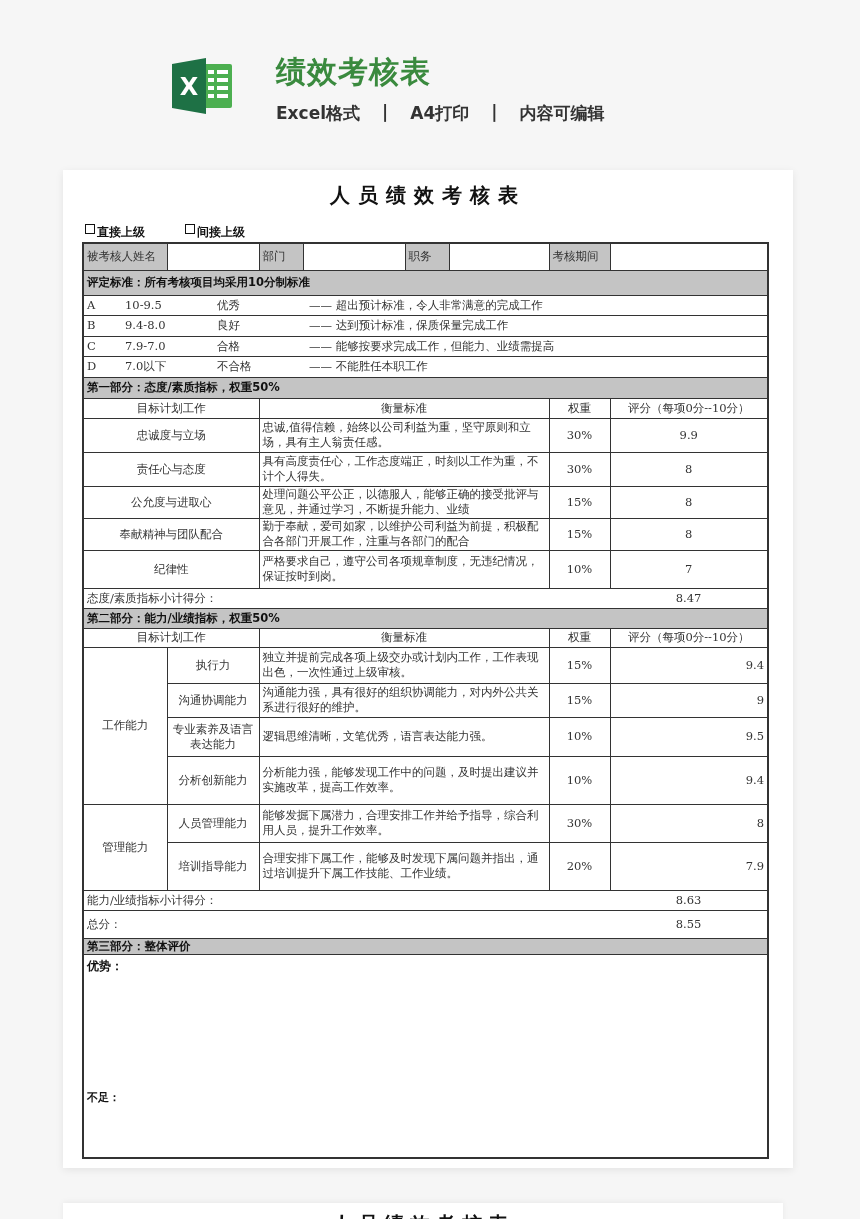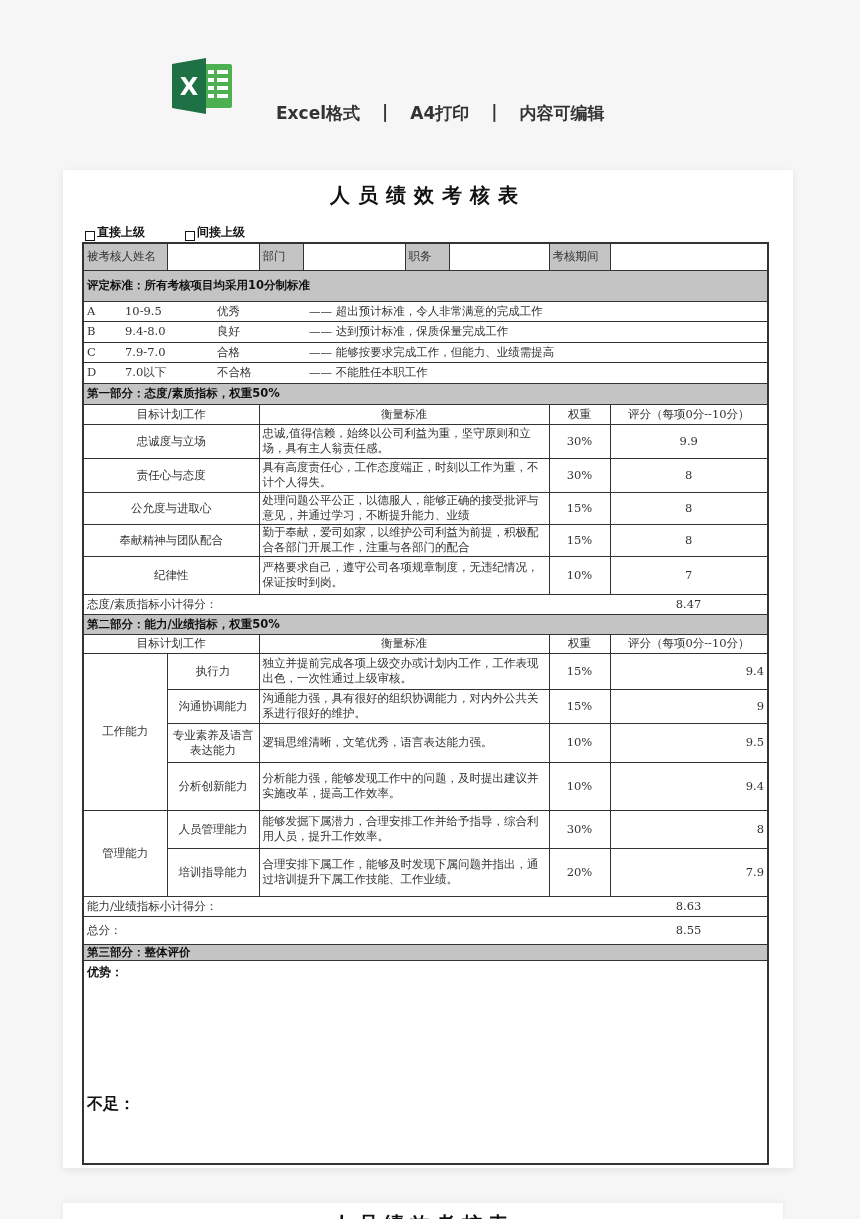--- a/index.html
+++ b/index.html
@@ -11,21 +11,21 @@
   .hdr-title { position: absolute; left: 276px; top: 52px; font-size: 30px; font-weight: bold; color: #3a8a3e; letter-spacing: 1px; }
   .hdr-sub { position: absolute; left: 276px; top: 102px; font-size: 17px; font-weight: bold; color: #333; display: flex; gap: 0; }
   .hdr-sub span { white-space: pre; text-align: right; }
 
   .page { position: absolute; left: 63px; top: 170px; width: 730px; height: 998px; background: #fff; box-shadow: 0 2px 8px rgba(0,0,0,0.08); }
   .page2 { position: absolute; left: 63px; top: 1203px; width: 720px; height: 40px; background: #fff; box-shadow: 0 -1px 6px rgba(0,0,0,0.06); }
   .page2-title { position: absolute; left: 0; width: 100%; top: 8px; text-align: center; font-family: "DejaVu Serif", serif; font-size: 20px; font-weight: bold; color: #111; letter-spacing: 6px; }
 
   .doc-title { position: absolute; left: 0; width: 730px; top: 12px; text-align: center; font-family: "DejaVu Serif", "Liberation Serif", serif; font-size: 20px; font-weight: bold; letter-spacing: 8px; color: #111; }
   .checks { position: absolute; left: 22px; top: 54px; font-size: 12px; font-weight: bold; color: #111; display: flex; gap: 40px; }
-  .checks .cb { display: inline-flex; align-items: flex-end; gap: 1px; }
+  .checks .cb { display: inline-flex; align-items: flex-start; gap: 1px; }
   .checks .box { display: inline-block; width: 10px; height: 10px; border: 1px solid #111; margin-right: 1px; }
 
   table { position: absolute; left: 19px; top: 72px; width: 685px; border-collapse: collapse; font-family: "DejaVu Serif", "Liberation Serif", serif; font-size: 11.5px; color: #333; table-layout: fixed; }
   td { border: 1px solid #333; padding: 0 3px; vertical-align: middle; line-height: 15px; }
   table { border: 2px solid #333; }
   .gray { background: #c4c4c4; }
   .sec { background: #c4c4c4; font-family: "DejaVu Sans", sans-serif; font-weight: bold; color: #111; font-size: 11.5px; }
   .c { text-align: center; }
   .r { text-align: right; }
   .bold { font-family: "DejaVu Sans", sans-serif; font-weight: bold; color: #111; }
@@ -46,20 +46,21 @@
           <rect x="45" y="20" width="11" height="4"></rect>
         <rect x="36" y="28" width="6" height="4"></rect>
           <rect x="45" y="28" width="11" height="4"></rect>
         <rect x="36" y="36" width="6" height="4"></rect>
           <rect x="45" y="36" width="11" height="4"></rect>
       </g>
       <path d="M0 6 L34 0 L34 56 L0 50 Z" fill="#1e7145"></path>
       <text x="17" y="37" text-anchor="middle" font-family="DejaVu Sans, sans-serif" font-weight="bold" font-size="24" fill="#ffffff">X</text>
     </svg>
   </div>
+  <div class="hdr-title">绩效考核表</div>
   <div class="hdr-sub">
     <span>Excel格式</span>
     <span style="margin:0 22px;">|</span>
     <span>A4打印</span>
     <span style="margin:0 22px;">|</span>
     <span>内容可编辑</span>
   </div>
 </div>
 
 <div class="page">
@@ -93,21 +94,21 @@
       <td class="gray">被考核人姓名</td>
       <td></td>
       <td class="gray">部门</td>
       <td></td>
       <td class="gray">职务</td>
       <td></td>
       <td class="gray">考核期间</td>
       <td></td>
     </tr>
 
-    <tr style="height:31px">
+    <tr style="height:25px">
           <td colspan="8" class="sec">评定标准：所有考核项目均采用10分制标准</td>
         </tr>
     <tr class="std">
       <td colspan="8">
         <span class="gcol" style="width:38px">A</span><span class="gcol" style="width:92px">10-9.5</span><span class="gcol" style="width:92px">优秀</span><span class="gcol">——  超出预计标准，令人非常满意的完成工作</span>
       </td>
     </tr>
     <tr class="std">
       <td colspan="8">
         <span class="gcol" style="width:38px">B</span><span class="gcol" style="width:92px">9.4-8.0</span><span class="gcol" style="width:92px">良好</span><span class="gcol">——  达到预计标准，保质保量完成工作</span>
@@ -224,21 +225,21 @@
       <td class="c" style="border-left:none;margin-top:44px;">8.55</td>
     </tr>
 
     <tr style="height:14px">
           <td colspan="8" class="sec">第三部分：整体评价</td>
         </tr>
     <tr>
       <td colspan="8" style="height:204px; vertical-align:top; padding-top:4px; position:relative;">
         <div class="bold" style="font-size:12px;">优势：</div>
         <div style="height:110px;"></div>
-        <div class="bold" style="font-size:16px; margin-top:6px;">不足：</div>
+        <div class="bold" style="font-size:11px; margin-top:6px;">不足：</div>
         <div style="height:40px;"></div>
       </td>
     </tr>
   </tbody>
     </table>
 </div>
 
 <div class="page2">
   <div class="page2-title">人员绩效考核表</div>
 </div>

